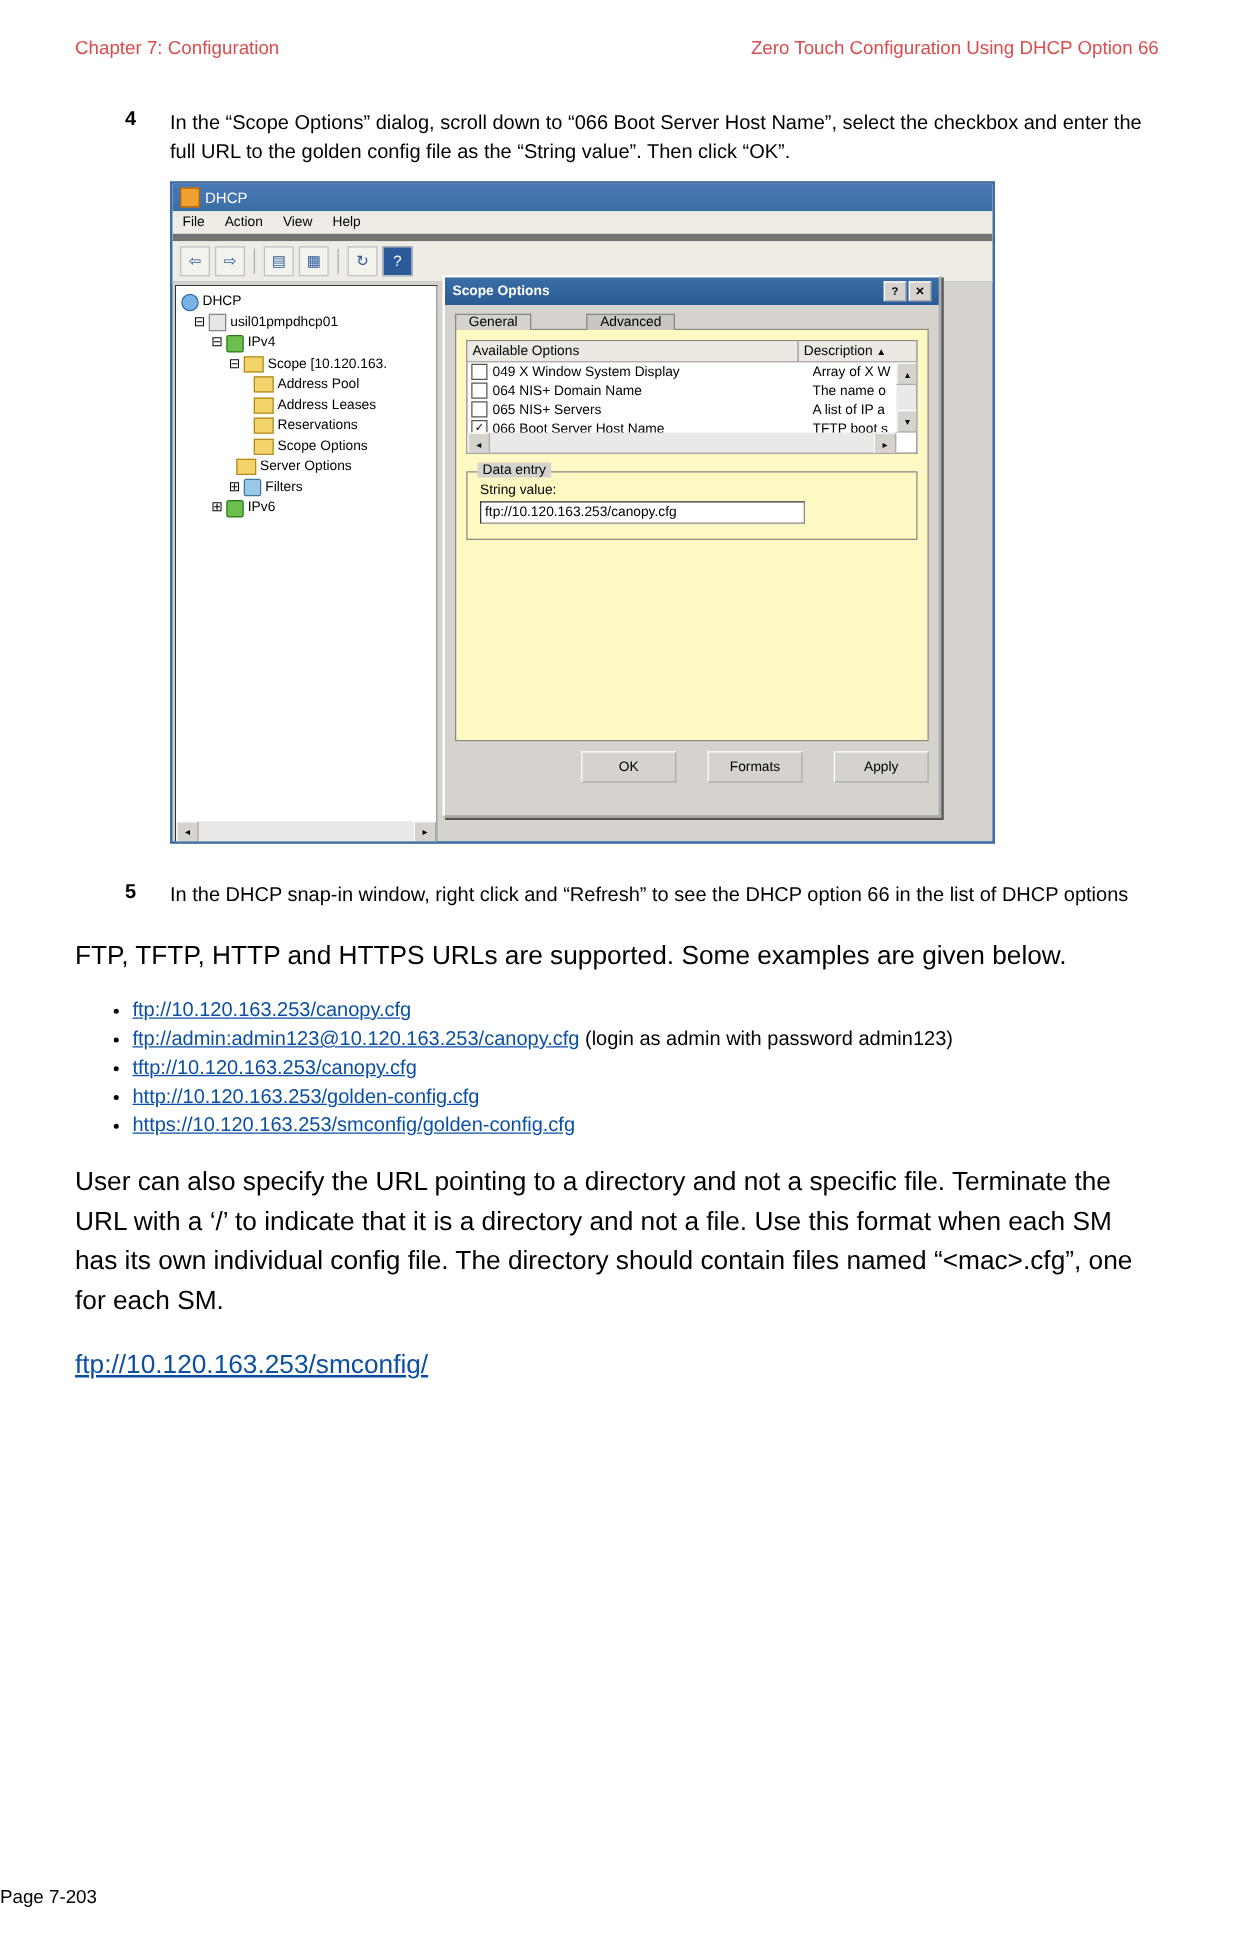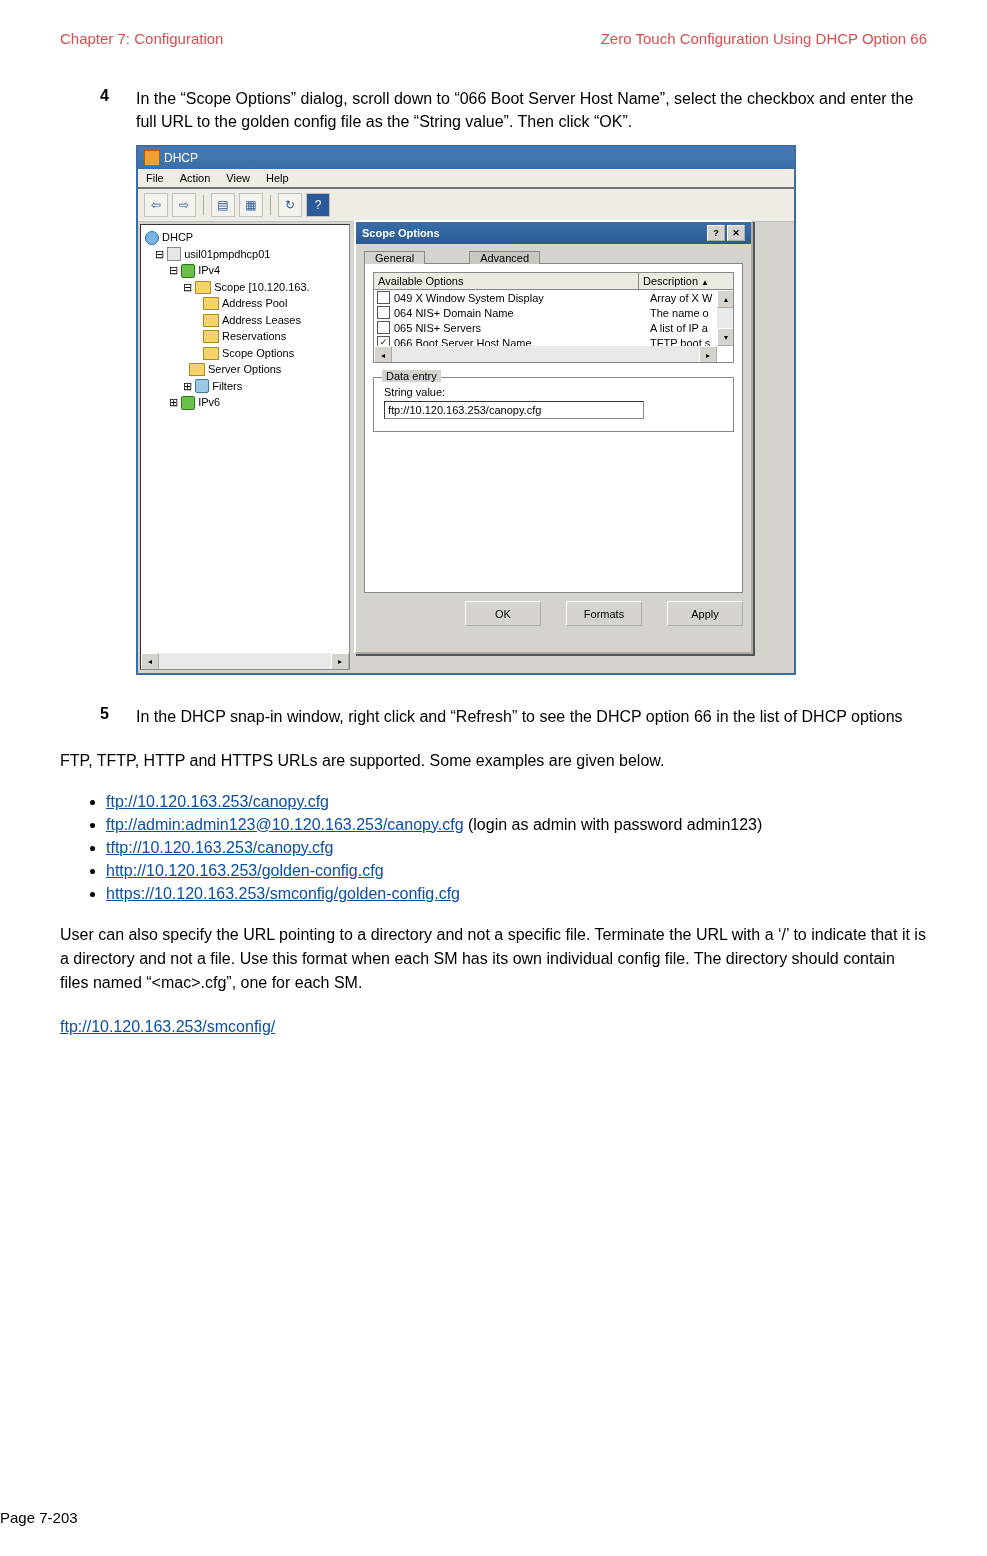--- a/index.html
+++ b/index.html
@@ -56,21 +56,21 @@
     font-size: 12px;
     display:flex;
     align-items:center;
     gap:4px;
   }
   .mmc-titlebar .ti-icon { width:14px;height:14px;background:#f0a030;border:1px solid #b06000;}
   .mmc-menubar {
     background:#efece6;
     padding:3px 8px;
     font-size:11px;
-    border-bottom:2px solid #737373;
+    border-bottom:6px solid #737373;
     display:flex;
     gap:16px;
   }
   .mmc-toolbar {
     background:#efece6;
     padding:4px 6px;
     border-bottom:1px solid #c0c0c0;
     display:flex;
     gap:4px;
     align-items:center;
@@ -113,41 +113,41 @@
     font-size:11px;
     font-weight:bold;
     display:flex;justify-content:space-between;align-items:center;
   }
   .winbtns{display:flex;gap:2px;}
   .winbtn{width:16px;height:14px;background:#d6d3ce;border:1px outset #fff;font-size:9px;display:flex;align-items:center;justify-content:center;color:#000;}
   .tabs{margin:6px 8px 0 8px;display:flex;}
   .tab{border:1px solid #888;border-bottom:none;background:#d6d3ce;padding:0 10px;font-size:11px;position:relative;top:1px;}
   .tab.active{background:#d6d3ce;z-index:2;}
   .tab.inactive{background:#cac7c1;margin-left:44px;}
-  .tabpanel{margin:0 8px;border:1px solid #888;background:#ffffff;padding:8px;height:330px;box-sizing:border-box;display:flex;flex-direction:column;}
+  .tabpanel{margin:0 8px;border:1px solid #888;background:#fef9c3;padding:8px;height:330px;box-sizing:border-box;display:flex;flex-direction:column;}
   .listhdr{display:flex;background:#d6d3ce;border:1px solid #888;font-size:11px;}
   .listhdr .c1{flex:1;border-right:1px solid #888;padding:2px 4px;background:#ece9e2;}
   .listhdr .c2{width:86px;padding:2px 4px;background:#ece9e2;}
   .listbox{border:1px solid #888;border-top:none;background:#fff;height:72px;overflow:hidden;position:relative;}
   .listrow{display:flex;font-size:11px;padding:1px 3px;align-items:center;gap:4px;}
   .chk{width:11px;height:11px;border:1px solid #555;background:#fff;display:inline-flex;align-items:center;justify-content:center;font-size:9px;line-height:1;}
   .listrow .t1{flex:1;white-space:nowrap;overflow:hidden;}
   .listrow .t2{width:80px;white-space:nowrap;overflow:hidden;}
   .list-sb{position:absolute;right:0;top:0;bottom:16px;width:16px;background:#e9e9e9;display:flex;flex-direction:column;justify-content:space-between;}
   .list-sb .sb-btn,.list-hsb .sb-btn{width:16px;height:16px;}
   .list-hsb{position:absolute;left:0;right:16px;bottom:0;height:16px;background:#e9e9e9;display:flex;justify-content:space-between;}
   .groupbox{border:1px solid #888;margin-top:14px;padding:8px 10px 12px 10px;position:relative;}
   .groupbox .legend{position:absolute;top:-8px;left:8px;background:#d6d3ce;padding:0 4px;font-size:11px;}
   .gb-label{font-size:11px;margin-bottom:3px;}
   .gb-input{width:260px;border:1px inset #888;background:#fff;padding:2px 3px;font-size:11px;height:18px;box-sizing:border-box;}
   .dlg-buttons{display:flex;justify-content:flex-end;gap:25px;padding:8px;}
   .btn{width:74px;height:23px;border:1px outset #fff;background:#d6d3ce;font-size:11px;display:flex;align-items:center;justify-content:center;}
   
   h2.section { font-family: Arial, sans-serif; font-size:26px; font-weight:bold; margin:24px 0 12px 0; }
-  .body-text { font-size:16px; line-height:1.5; margin:20px 0; }
+  .body-text { font-size:21px; line-height:1.5; margin:20px 0; }
   ul.urls { margin:6px 0 10px 0; padding-left:46px;}
   ul.urls li { font-size:16px; margin:5px 0; list-style:disc;}
   .link { color:#0b4fa3; text-decoration:underline;}
   .footer { position:absolute; bottom:30px; left:0; right:0; text-align:left; font-size:15px;}
 </style>
 </head>
 <body>
 
 <div class="page">
   <div class="header-line">

